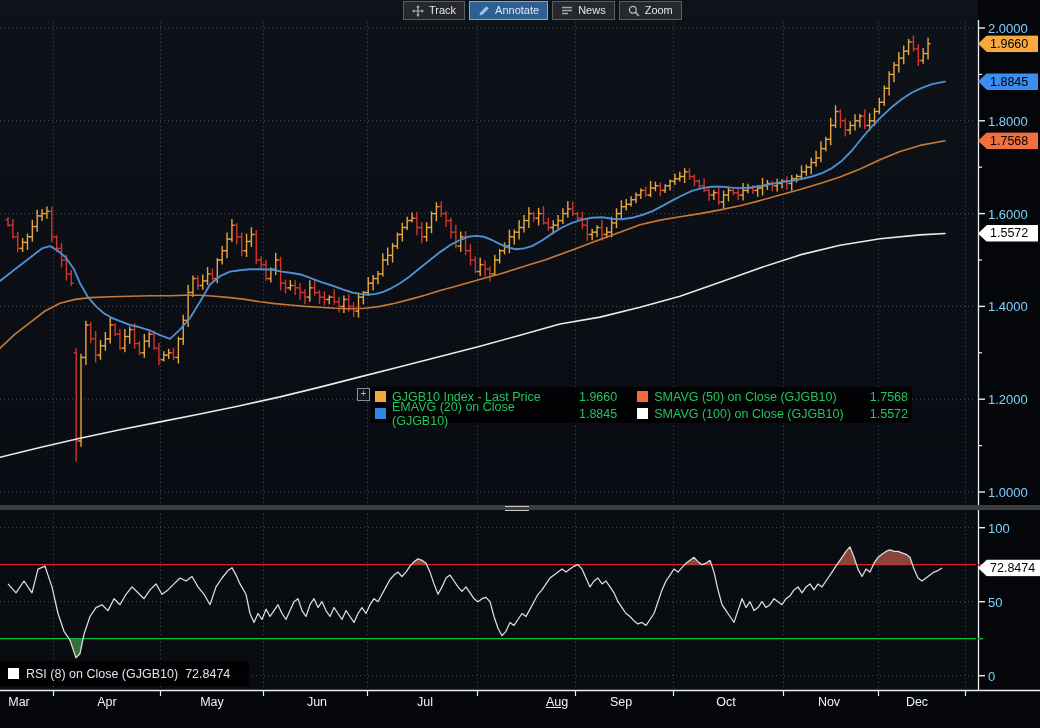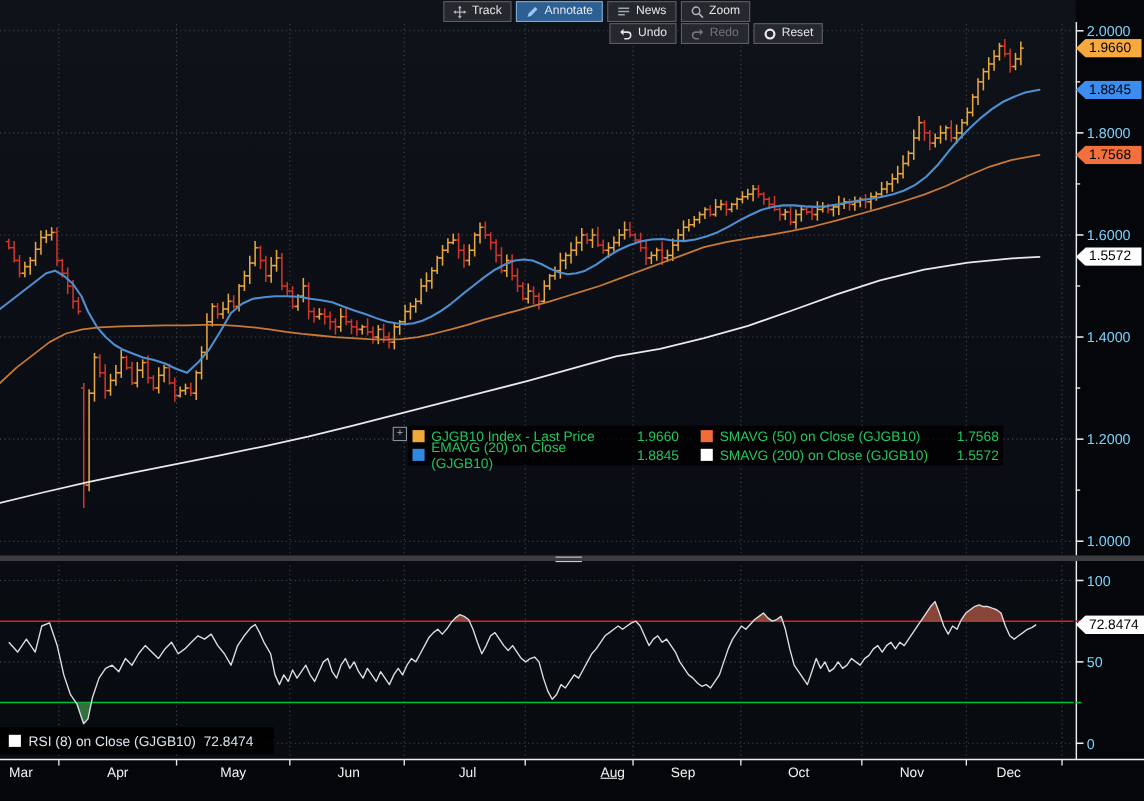--- a/index.html
+++ b/index.html
@@ -715,42 +715,20 @@
     </div>
     <div class="tbtn">
       <svg width="12" height="12" viewBox="0 0 12 12">
         <circle cx="4.8" cy="4.8" r="3.4" fill="none" stroke="#aeb4ba" stroke-width="1.3"></circle>
         <path d="M7.4 7.4L11 11" stroke="#aeb4ba" stroke-width="1.5"></path>
       </svg>
       <span>Zoom</span>
     </div>
   </div>
 
-  <div class="tb" style="left:554px;top:21px;">
-    <div class="tbtn">
-      <svg width="12" height="12" viewBox="0 0 12 12">
-        <path d="M3.2 4.2h4.2a3 3 0 0 1 0 6H4.5" fill="none" stroke="#e3e6e9" stroke-width="1.4"></path>
-        <path d="M3.8 1.2L.8 4.2l3 3z" fill="#e3e6e9"></path>
-      </svg>
-      <span>Undo</span>
-    </div>
-    <div class="tbtn disabled">
-      <svg width="12" height="12" viewBox="0 0 12 12">
-        <path d="M8.8 4.2H4.6a3 3 0 0 0 0 6h2.9" fill="none" stroke="#72767c" stroke-width="1.4"></path>
-        <path d="M8.2 1.2l3 3-3 3z" fill="#72767c"></path>
-      </svg>
-      <span>Redo</span>
-    </div>
-    <div class="tbtn">
-      <svg width="12" height="12" viewBox="0 0 12 12">
-        <circle cx="6" cy="6" r="4" fill="none" stroke="#e9ecef" stroke-width="2"></circle>
-      </svg>
-      <span>Reset</span>
-    </div>
-  </div>
 
   <div class="lgexpand">+</div>
   <div class="legend">
     <div class="lgrow">
       <div class="lgcell c1">
         <span class="lg-swatch" style="background: rgb(242, 169, 59);"></span>
         <span>GJGB10 Index - Last Price</span>
         <span class="lgval">1.9660</span>
       </div>
       <div class="lgcell c2">
@@ -760,21 +738,21 @@
       </div>
     </div>
     <div class="lgrow">
       <div class="lgcell c1">
         <span class="lg-swatch" style="background: rgb(47, 135, 224);"></span>
         <span>EMAVG (20)  on Close (GJGB10)</span>
         <span class="lgval">1.8845</span>
       </div>
       <div class="lgcell c2">
         <span class="lg-swatch" style="background: rgb(255, 255, 255);"></span>
-        <span>SMAVG (200)  on Close (GJGB10)</span>
+        <span>SMAVG (100)  on Close (GJGB10)</span>
         <span class="lgval">1.5572</span>
       </div>
     </div>
   </div>
 
   <div class="rsilegend">
     <span class="lg-swatch" id="rsi-swatch" style="background: rgb(255, 255, 255);"></span>
     <span>RSI (8)  on Close (GJGB10)</span>
     <span>72.8474</span>
   </div>

